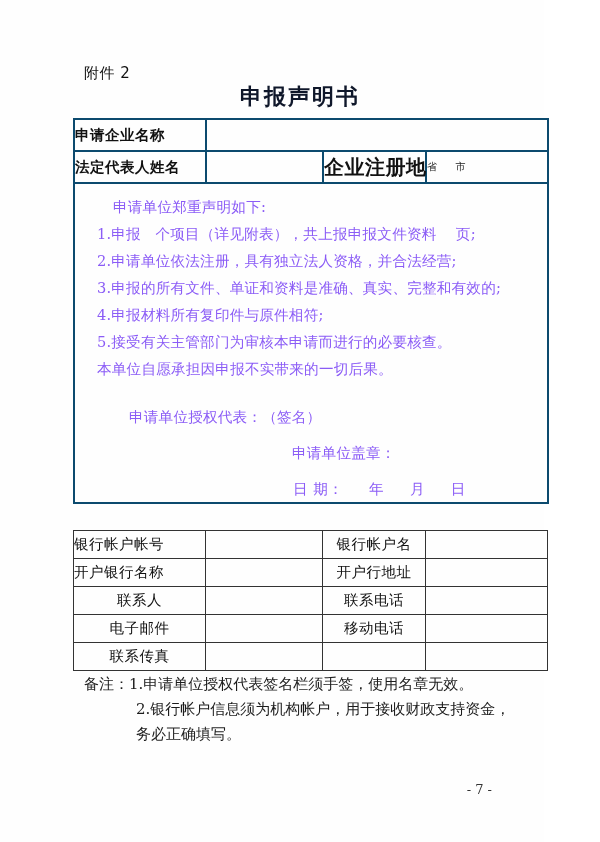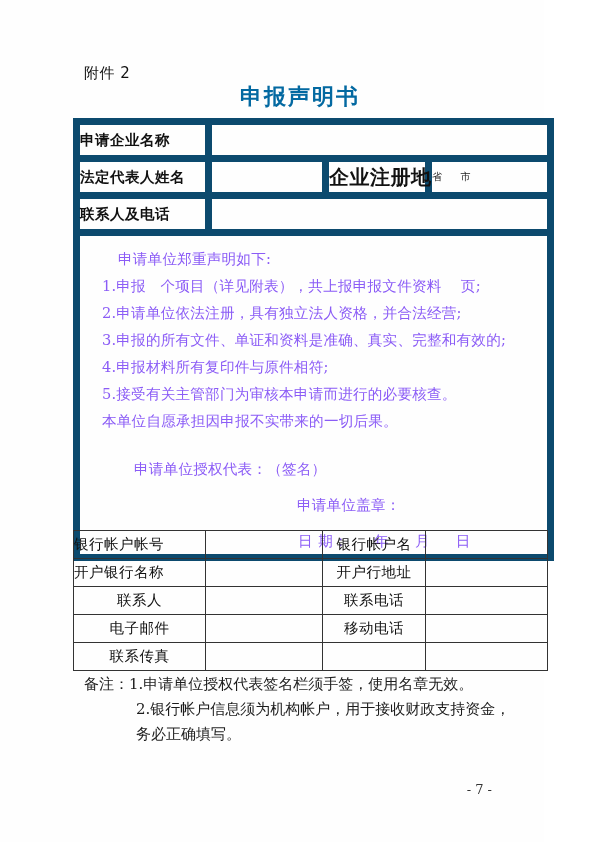--- a/index.html
+++ b/index.html
@@ -40,34 +40,34 @@
   .doc-title {
     position: absolute;
     left: 0;
     top: 82px;
     width: 600px;
     text-align: center;
     font-size: 22px;
     font-weight: bold;
     letter-spacing: 2px;
     font-family: "DejaVu Sans", "Liberation Sans", sans-serif;
-    color: #0369a1;
+    color: #0f172a;
   }
 
   
   .form-table {
     position: absolute;
     left: 73px;
     top: 118px;
     width: 474px;
     border-collapse: collapse;
     table-layout: fixed;
   }
   .form-table td {
-    border: 7px solid #0c4a6e;
+    border: 2px solid #0c4a6e;
     padding: 0;
     vertical-align: middle;
     height: 30px;
   }
   .lbl {
     font-size: 14.5px;
     font-weight: bold;
     font-family: "DejaVu Sans", "Liberation Sans", sans-serif;
     padding-left: 9px;
     letter-spacing: 0.5px;
@@ -218,24 +218,20 @@
     <tbody>
       <tr>
         <td class="lbl">申请企业名称</td>
         <td class="val-cell" colspan="3"></td>
       </tr>
       <tr>
         <td class="lbl">法定代表人姓名</td>
         <td class="val-cell"></td>
         <td class="lbl-c">企业注册地</td>
         <td class="reg-place">省     市</td>
-      </tr>
-      <tr>
-        <td class="lbl">联系人及电话</td>
-        <td class="val-cell" colspan="3"></td>
       </tr>
       <tr>
         <td class="decl-cell" colspan="4">
           <div class="decl-inner">
             <div class="decl-line decl-intro">申请单位郑重声明如下:</div>
             <div class="decl-line">1.申报   个项目（详见附表），共上报申报文件资料    页;</div>
             <div class="decl-line">2.申请单位依法注册，具有独立法人资格，并合法经营;</div>
             <div class="decl-line">3.申报的所有文件、单证和资料是准确、真实、完整和有效的;</div>
             <div class="decl-line">4.申报材料所有复印件与原件相符;</div>
             <div class="decl-line">5.接受有关主管部门为审核本申请而进行的必要核查。</div>

